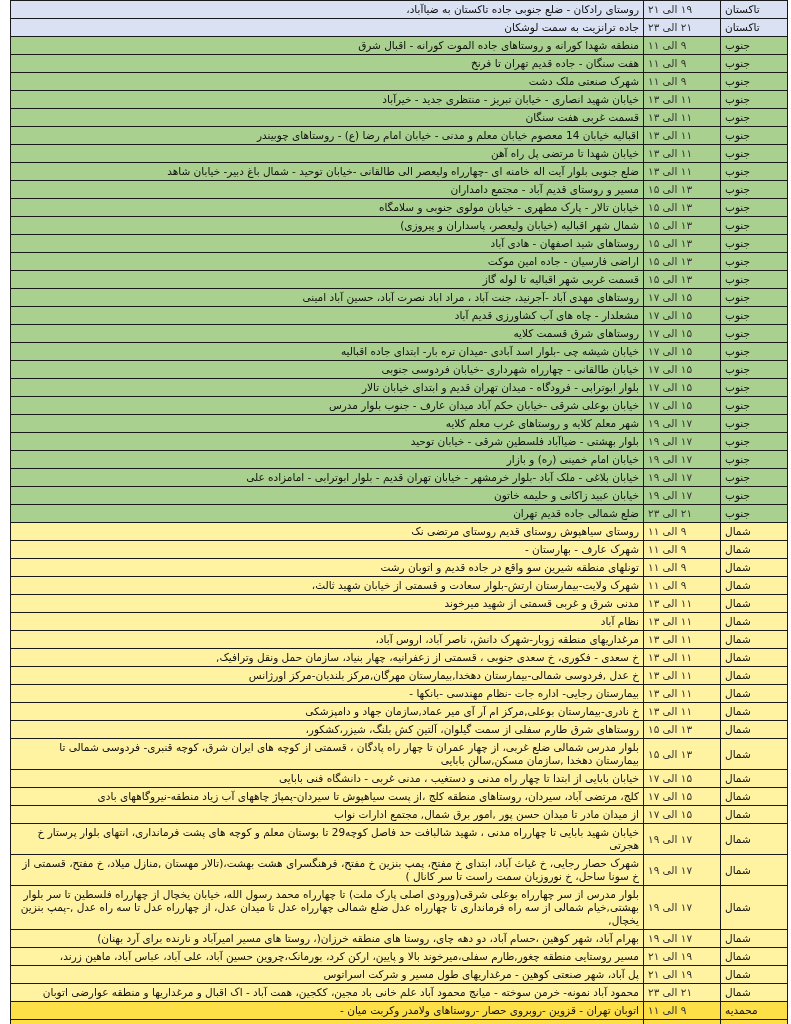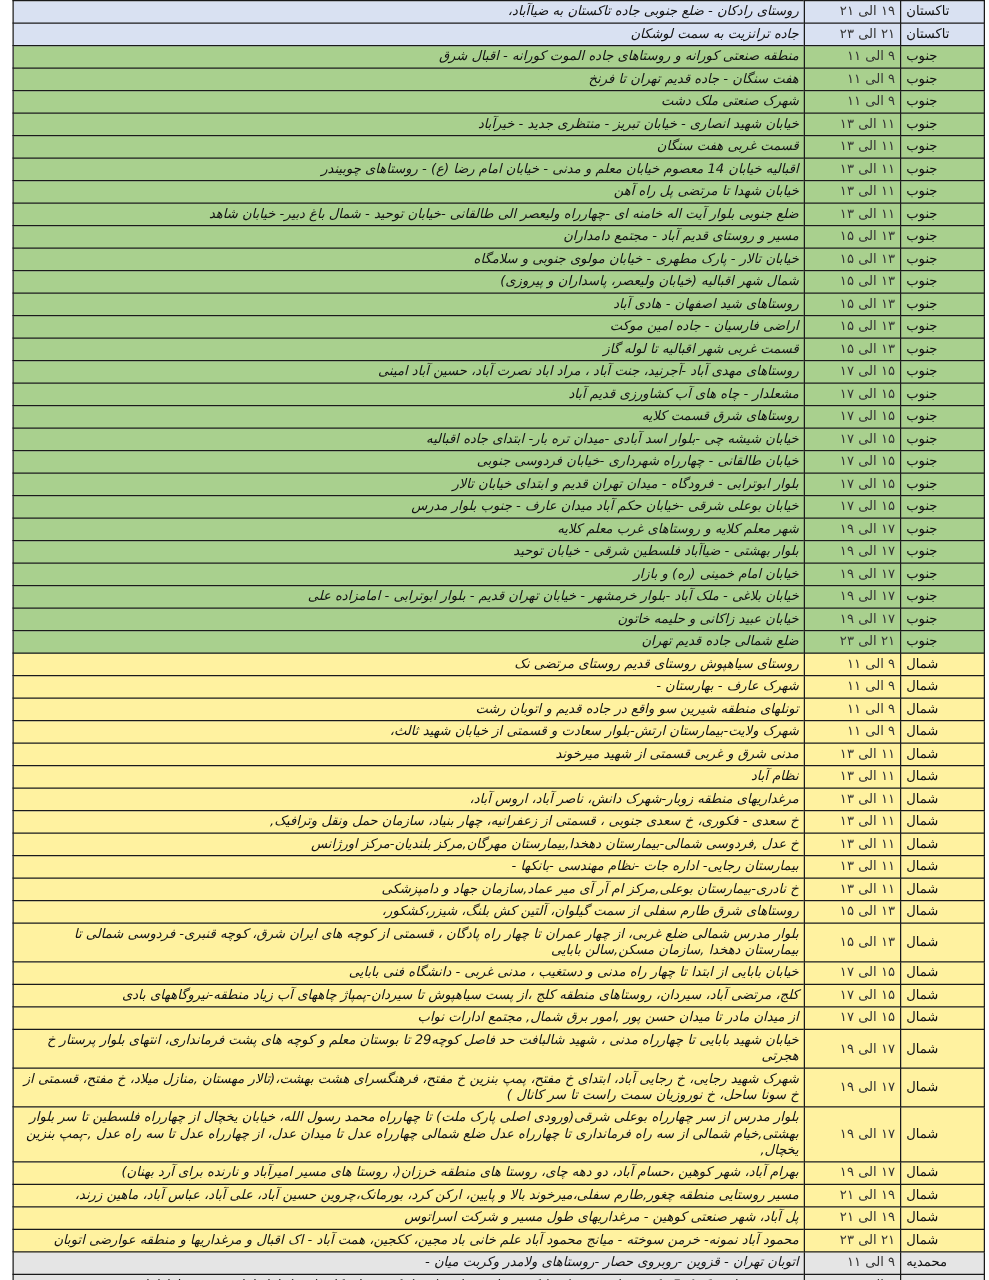--- a/index.html
+++ b/index.html
@@ -3,26 +3,26 @@
 <meta charset="utf-8">
 <style>
   html, body { margin: 0; padding: 0; background: #ffffff; }
   body { width: 791px; height: 1024px; overflow: hidden; position: relative;
          font-family: "DejaVu Sans", sans-serif; }
   .sheet { position: absolute; left: 10px; top: 0; width: 778px; }
   table { border-collapse: collapse; width: 778px; table-layout: fixed; direction: rtl; }
   td { border: 1px solid #1a1a1a; font-size: 10.5px; line-height: 13px; color: #111;
        padding: 2px 4px; vertical-align: middle; }
   td.region { width: 58px; text-align: left; }
-  td.time { width: 68px; text-align: right; color: #333; }
-  td.area { text-align: right; font-style: italic; }
+  td.time { width: 68px; text-align: left; color: #333; }
+  td.area { text-align: right; }
   tr.g-taleghan td { background: #d9e1f2; }
   tr.g-south td { background: #a9d08e; }
   tr.g-north td { background: #fff2a0; }
-  tr.g-mohammadieh td { background: #e5e5e5; }
+  tr.g-mohammadieh td { background: #fde047; }
   tr { height: 18px; }
 </style>
 </head>
 <body>
 
 <div class="sheet">
   <table>
     <tbody id="rows">
         <tr class="g-taleghan">
           <td class="region">تاکستان</td>
@@ -30,21 +30,21 @@
           <td class="area">روستای رادکان - ضلع جنوبی جاده تاکستان به ضیاآباد،</td>
         </tr>
         <tr class="g-taleghan">
           <td class="region">تاکستان</td>
           <td class="time">۲۱ الی ۲۳</td>
           <td class="area">جاده ترانزیت به سمت لوشکان</td>
         </tr>
         <tr class="g-south">
           <td class="region">جنوب</td>
           <td class="time">۹ الی ۱۱</td>
-          <td class="area">منطقه صنعتی کورانه و روستاهای جاده الموت کورانه - اقبال شرق</td>
+          <td class="area">منطقه شهدا کورانه و روستاهای جاده الموت کورانه - اقبال شرق</td>
         </tr>
         <tr class="g-south">
           <td class="region">جنوب</td>
           <td class="time">۹ الی ۱۱</td>
           <td class="area">هفت سنگان - جاده قدیم تهران تا فرنخ</td>
         </tr>
         <tr class="g-south">
           <td class="region">جنوب</td>
           <td class="time">۹ الی ۱۱</td>
           <td class="area">شهرک صنعتی ملک دشت</td>
@@ -250,21 +250,21 @@
           <td class="area">از میدان مادر تا میدان حسن پور ,امور برق شمال, مجتمع ادارات نواب</td>
         </tr>
         <tr class="g-north">
           <td class="region">شمال</td>
           <td class="time">۱۷ الی ۱۹</td>
           <td class="area">خیابان شهید بابایی تا چهارراه مدنی ، شهید شالبافت حد فاصل کوچه29 تا بوستان معلم و کوچه های پشت فرمانداری، انتهای بلوار پرستار خ هجرتی</td>
         </tr>
         <tr class="g-north">
           <td class="region">شمال</td>
           <td class="time">۱۷ الی ۱۹</td>
-          <td class="area">شهرک شهید رجایی، خ رجایی آباد، ابتدای خ مفتح، پمپ بنزین خ مفتح، فرهنگسرای هشت بهشت،(تالار مهستان ,منازل میلاد، خ مفتح، قسمتی از خ سونا ساحل، خ نوروزیان سمت راست تا سر کانال )</td>
+          <td class="area">شهرک حصار رجایی، خ غیاث آباد، ابتدای خ مفتح، پمپ بنزین خ مفتح، فرهنگسرای هشت بهشت،(تالار مهستان ,منازل میلاد، خ مفتح، قسمتی از خ سونا ساحل، خ نوروزیان سمت راست تا سر کانال )</td>
         </tr>
         <tr class="g-north">
           <td class="region">شمال</td>
           <td class="time">۱۷ الی ۱۹</td>
           <td class="area">بلوار مدرس از سر چهارراه بوعلی شرقی(ورودی اصلی پارک ملت) تا چهارراه محمد رسول الله، خیابان یخچال از چهارراه فلسطین تا سر بلوار بهشتی,خیام شمالی از سه راه فرمانداری تا چهارراه عدل ضلع شمالی چهارراه عدل تا میدان عدل، از چهارراه عدل تا سه راه عدل ,-پمپ بنزین یخچال,</td>
         </tr>
         <tr class="g-north">
           <td class="region">شمال</td>
           <td class="time">۱۷ الی ۱۹</td>
           <td class="area">بهرام آباد، شهر کوهین ،حسام آباد، دو دهه چای، روستا های منطقه خرزان(، روستا های مسیر امیرآباد و نارنده برای آرد بهنان)</td>

